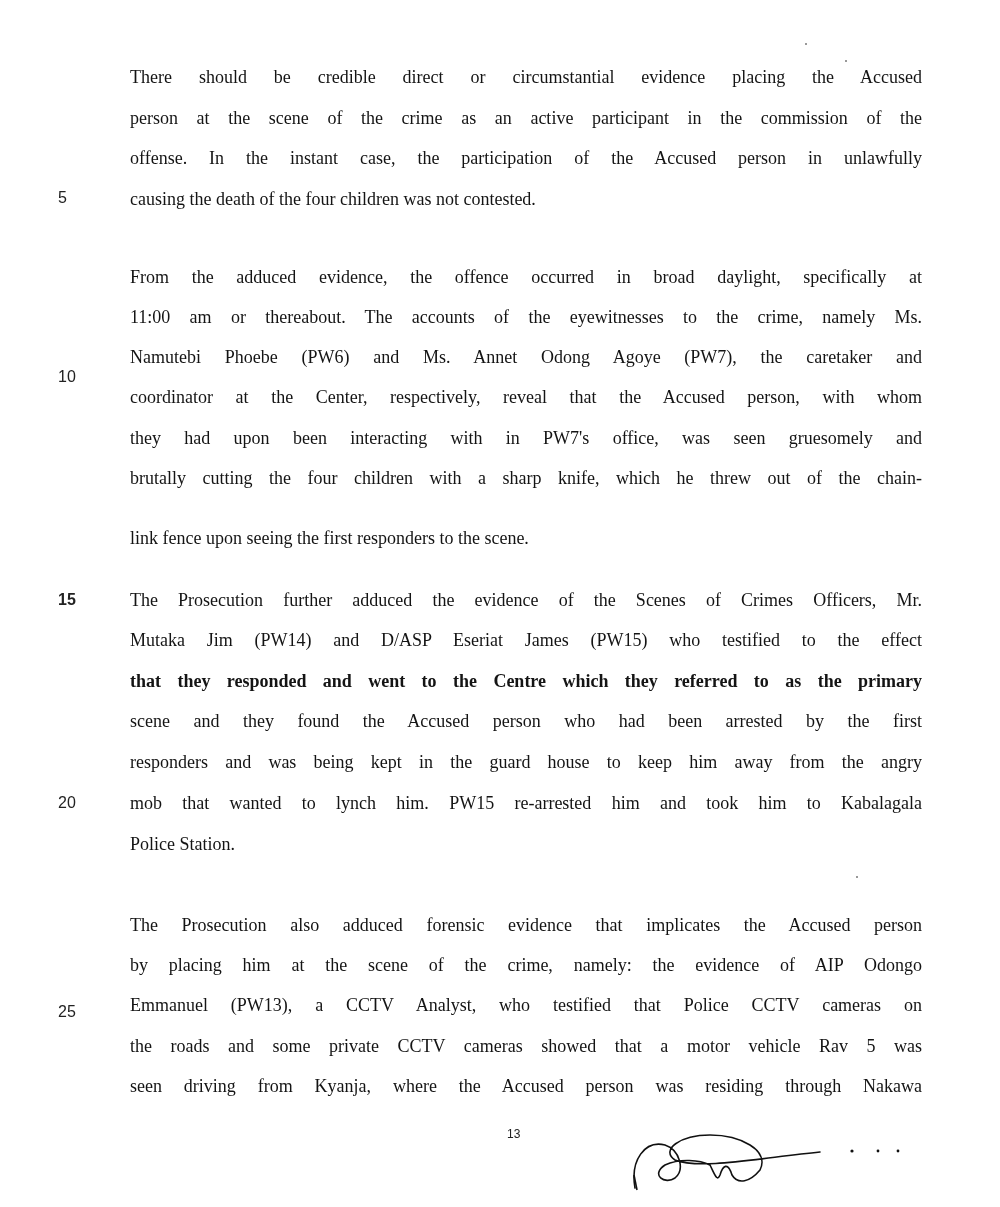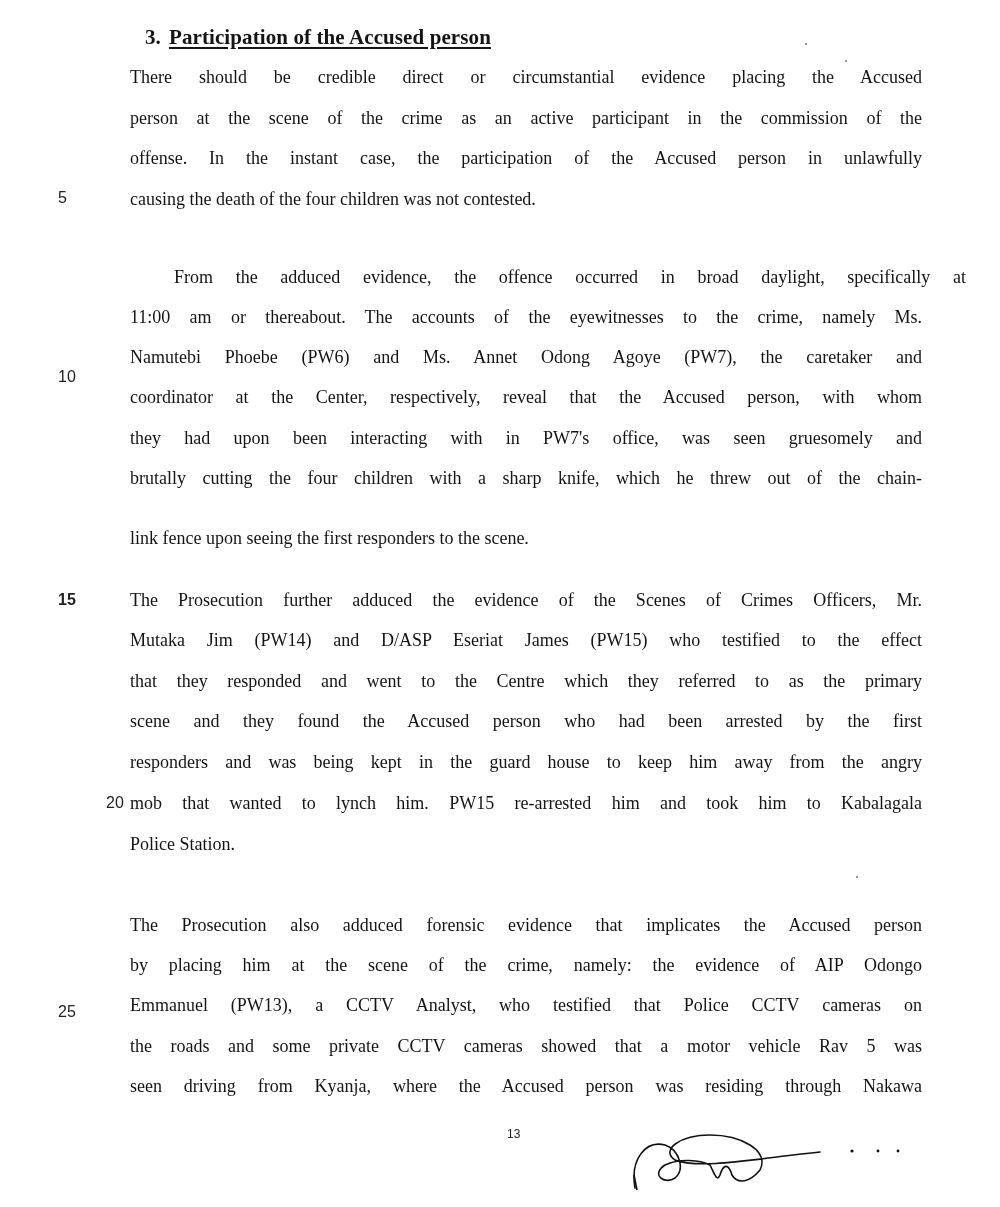--- a/index.html
+++ b/index.html
@@ -73,54 +73,51 @@
       width: 2px; height: 2px;
       background: #777;
       border-radius: 50%;
     }
   </style>
 </head>
 <body>
 
 <div class="page">
 
-  <div class="heading">
-    <span class="num">3.</span><span class="title">Participation of the Accused person</span>
-  </div>
 
   <div id="lines-container">
       <div class="line" style="top: 65px;">There should be credible direct or circumstantial evidence placing the Accused</div>
       <div class="line" style="top: 106px;">person at the scene of the crime as an active participant in the commission of the</div>
       <div class="line" style="top: 146px;">offense. In the instant case, the participation of the Accused person in unlawfully</div>
       <div class="line last" style="top: 187px;">causing the death of the four children was not contested.</div>
-      <div class="line" style="top: 265px; margin-left: 44px;">From the adduced evidence, the offence occurred in broad daylight, specifically at</div>
+      <div class="line" style="top: 265px;">From the adduced evidence, the offence occurred in broad daylight, specifically at</div>
       <div class="line" style="top: 305px;">11:00 am or thereabout. The accounts of the eyewitnesses to the crime, namely Ms.</div>
       <div class="line" style="top: 345px;">Namutebi Phoebe (PW6) and Ms. Annet Odong Agoye (PW7), the caretaker and</div>
       <div class="line" style="top: 385px;">coordinator at the Center, respectively, reveal that the Accused person, with whom</div>
       <div class="line" style="top: 426px;">they had upon been interacting with in PW7's office, was seen gruesomely and</div>
       <div class="line" style="top: 466px;">brutally cutting the four children with a sharp knife, which he threw out of the chain-</div>
       <div class="line last" style="top: 506px; margin-top: 20px;">link fence upon seeing the first responders to the scene.</div>
       <div class="line" style="top: 588px;">The Prosecution further adduced the evidence of the Scenes of Crimes Officers, Mr.</div>
       <div class="line" style="top: 628px;">Mutaka Jim (PW14) and D/ASP Eseriat James (PW15) who testified to the effect</div>
-      <div class="line" style="top: 669px;">that they responded and went to the Centre which they referred to as the primary</div>
+      <div class="line" style="top: 669px; font-weight: bold;">that they responded and went to the Centre which they referred to as the primary</div>
       <div class="line" style="top: 709px;">scene and they found the Accused person who had been arrested by the first</div>
       <div class="line" style="top: 750px;">responders and was being kept in the guard house to keep him away from the angry</div>
       <div class="line" style="top: 791px;">mob that wanted to lynch him. PW15 re-arrested him and took him to Kabalagala</div>
       <div class="line last" style="top: 832px;">Police Station.</div>
       <div class="line" style="top: 913px;">The Prosecution also adduced forensic evidence that implicates the Accused person</div>
       <div class="line" style="top: 953px;">by placing him at the scene of the crime, namely: the evidence of AIP Odongo</div>
       <div class="line" style="top: 993px;">Emmanuel (PW13), a CCTV Analyst, who testified that Police CCTV cameras on</div>
       <div class="line" style="top: 1034px;">the roads and some private CCTV cameras showed that a motor vehicle Rav 5 was</div>
       <div class="line" style="top: 1074px;">seen driving from Kyanja, where the Accused person was residing through Nakawa</div>
     </div>
   <div id="lnums-container">
       <div class="lnum" style="top: 189px;">5</div>
       <div class="lnum" style="top: 368px;">10</div>
       <div class="lnum" style="top: 591px; font-weight: bold;">15</div>
-      <div class="lnum" style="top: 794px; margin-left: 48px;">20</div>
+      <div class="lnum" style="top: 794px;">20</div>
       <div class="lnum" style="top: 1003px;">25</div>
     </div>
 
   <div class="page-number">13</div>
 
   <svg class="signature" viewBox="0 0 300 80">
     <path d="M15 68 C 10 40, 25 20, 45 25 C 60 30, 65 50, 55 58 C 45 65, 30 55, 45 45 C 60 38, 80 40, 90 45 C 95 55, 97 62, 100 55 C 103 45, 108 42, 112 55 C 118 65, 130 62, 140 50 C 150 30, 120 15, 90 15 C 60 15, 40 30, 55 40 C 80 50, 140 38, 200 32" fill="none" stroke="#111" stroke-width="1.6" stroke-linecap="round"></path>
     <path d="M14 55 L 17 70" fill="none" stroke="#111" stroke-width="1.6"></path>
     <circle cx="232" cy="31" r="1.6" fill="#111"></circle>
     <circle cx="258" cy="31" r="1.4" fill="#111"></circle>

